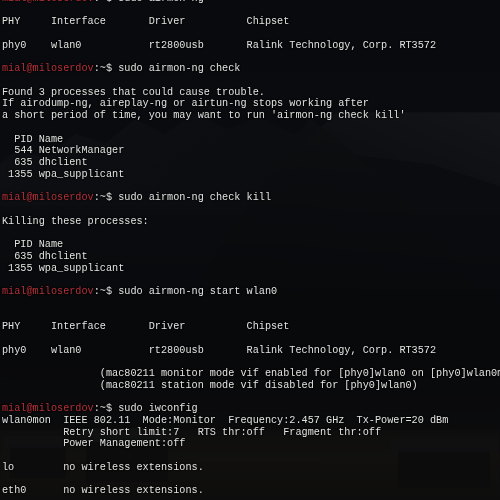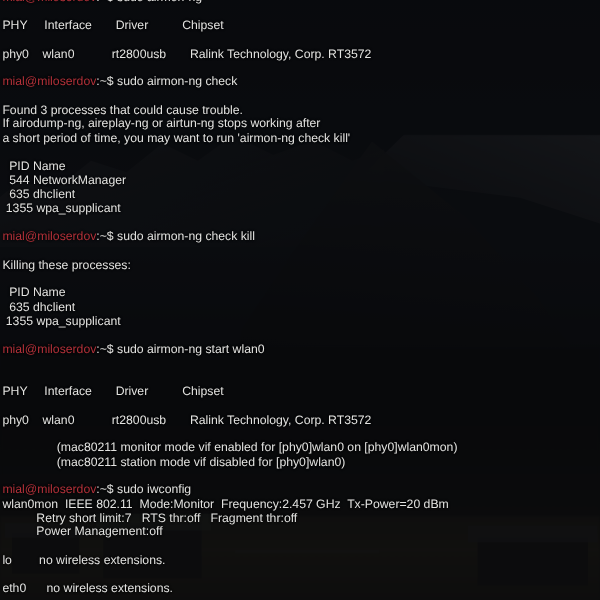--- a/index.html
+++ b/index.html
@@ -9,21 +9,21 @@
     height: 500px;
     overflow: hidden;
     background: #0a0a0c;
   }
 
   #terminal {
     position: relative;
     width: 500px;
     height: 500px;
     overflow: hidden;
-    font-family: Liberation Sans, sans-serif;
+    font-family: Liberation Mono, monospace;
     font-size: 10.2px;
     line-height: 11.72px;
     letter-spacing: 0px;
   }
 
   
   #wallpaper {
     position: absolute;
     inset: 0;
     background:

